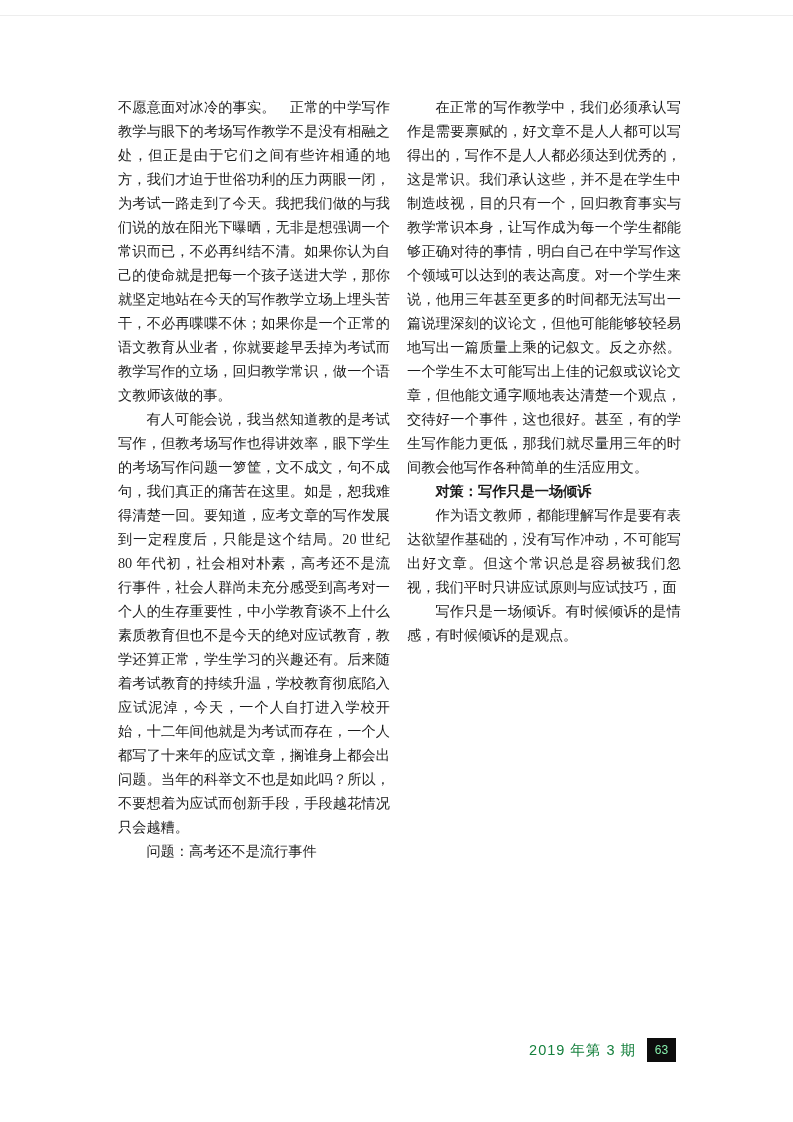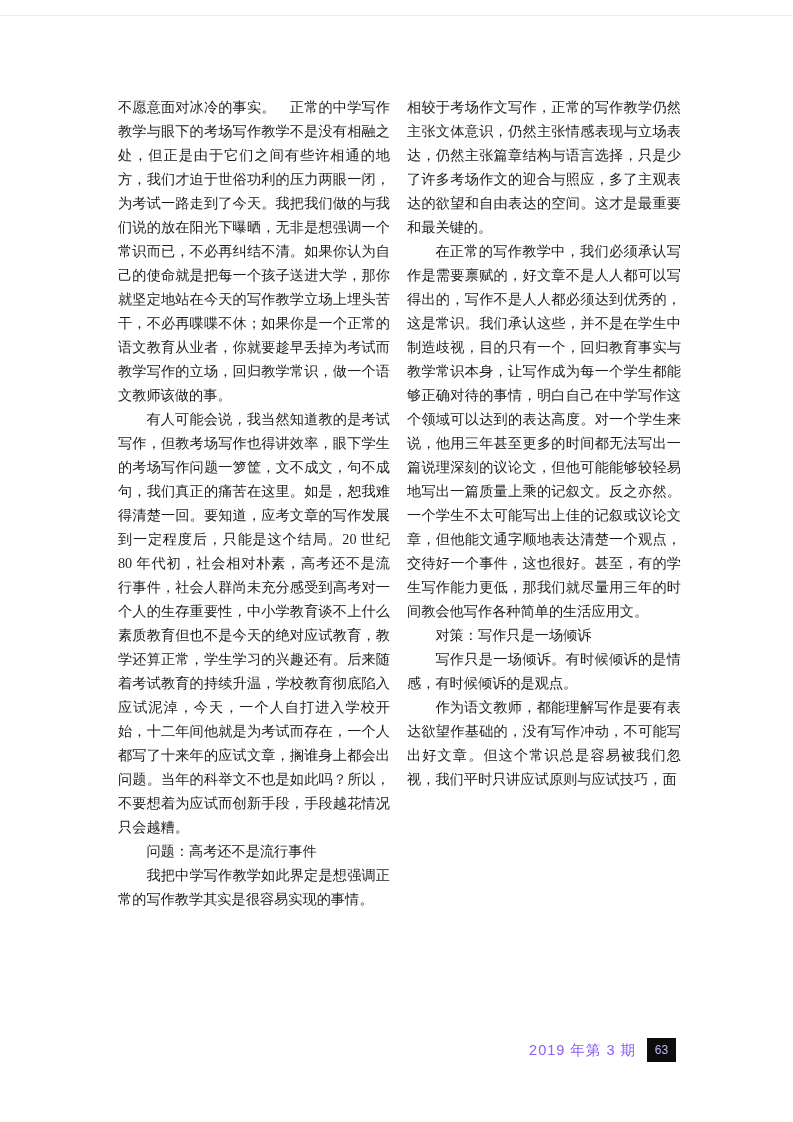--- a/index.html
+++ b/index.html
@@ -32,67 +32,65 @@
     line-height: 24px;
     text-align: justify;
     letter-spacing: 0;
   }
   .col-left  { width: 272px; }
   .col-right { width: 274px; }
   .col p { margin: 0; padding: 0; }
   .ind { text-indent: 2em; }
   .head {
     text-indent: 2em;
-    font-weight: 400;
+    font-weight: 700;
     font-family: "Liberation Sans", "DejaVu Sans", sans-serif;
   }
   .footer {
     position: absolute;
     top: 1038px;
     right: 117px;
     display: flex;
     align-items: center;
     gap: 11px;
     font-family: "Liberation Sans", "DejaVu Sans", sans-serif;
   }
   .issue {
     font-size: 14.5px;
-    color: #8b5cf6;
+    color: #15803d;
     letter-spacing: 1px;
   }
   .pagenum {
     display: inline-flex;
     align-items: center;
     justify-content: center;
     width: 29px;
     height: 24px;
     background: #0d0d0d;
-    color: #c4b5fd;
+    color: #86efac;
     font-size: 12px;
   }
 </style>
 </head>
 <body>
 
 <div class="page">
   <div class="edge-top"></div>
 
   <div class="content">
     <div class="col col-left">
       <p>不愿意面对冰冷的事实。　正常的中学写作教学与眼下的考场写作教学不是没有相融之处，但正是由于它们之间有些许相通的地方，我们才迫于世俗功利的压力两眼一闭，为考试一路走到了今天。我把我们做的与我们说的放在阳光下曝晒，无非是想强调一个常识而已，不必再纠结不清。如果你认为自己的使命就是把每一个孩子送进大学，那你就坚定地站在今天的写作教学立场上埋头苦干，不必再喋喋不休；如果你是一个正常的语文教育从业者，你就要趁早丢掉为考试而教学写作的立场，回归教学常识，做一个语文教师该做的事。</p>
       <p class="ind">有人可能会说，我当然知道教的是考试写作，但教考场写作也得讲效率，眼下学生的考场写作问题一箩筐，文不成文，句不成句，我们真正的痛苦在这里。如是，恕我难得清楚一回。要知道，应考文章的写作发展到一定程度后，只能是这个结局。20 世纪 80 年代初，社会相对朴素，高考还不是流行事件，社会人群尚未充分感受到高考对一个人的生存重要性，中小学教育谈不上什么素质教育但也不是今天的绝对应试教育，教学还算正常，学生学习的兴趣还有。后来随着考试教育的持续升温，学校教育彻底陷入应试泥淖，今天，一个人自打进入学校开始，十二年间他就是为考试而存在，一个人都写了十来年的应试文章，搁谁身上都会出问题。当年的科举文不也是如此吗？所以，不要想着为应试而创新手段，手段越花情况只会越糟。</p>
       <p class="ind">问题：高考还不是流行事件</p>
-      <p class="ind">我把中学写作教学如此界定是想强调正常的写作教学其实是很容易实现的事情。</p>
     </div>
     <div class="col col-right">
-      <p>相较于考场作文写作，正常的写作教学仍然主张文体意识，仍然主张情感表现与立场表达，仍然主张篇章结构与语言选择，只是少了许多考场作文的迎合与照应，多了主观表达的欲望和自由表达的空间。这才是最重要和最关键的。</p>
       <p class="ind">在正常的写作教学中，我们必须承认写作是需要禀赋的，好文章不是人人都可以写得出的，写作不是人人都必须达到优秀的，这是常识。我们承认这些，并不是在学生中制造歧视，目的只有一个，回归教育事实与教学常识本身，让写作成为每一个学生都能够正确对待的事情，明白自己在中学写作这个领域可以达到的表达高度。对一个学生来说，他用三年甚至更多的时间都无法写出一篇说理深刻的议论文，但他可能能够较轻易地写出一篇质量上乘的记叙文。反之亦然。一个学生不太可能写出上佳的记叙或议论文章，但他能文通字顺地表达清楚一个观点，交待好一个事件，这也很好。甚至，有的学生写作能力更低，那我们就尽量用三年的时间教会他写作各种简单的生活应用文。</p>
       <p class="head">对策：写作只是一场倾诉</p>
+      <p class="ind">作为语文教师，都能理解写作是要有表达欲望作基础的，没有写作冲动，不可能写出好文章。但这个常识总是容易被我们忽视，我们平时只讲应试原则与应试技巧，面</p>
       <p class="ind">写作只是一场倾诉。有时候倾诉的是情感，有时候倾诉的是观点。</p>
-      <p class="ind">作为语文教师，都能理解写作是要有表达欲望作基础的，没有写作冲动，不可能写出好文章。但这个常识总是容易被我们忽视，我们平时只讲应试原则与应试技巧，面</p>
     </div>
   </div>
 
   <div class="footer">
     <span class="issue">2019 年第 3 期</span>
     <span class="pagenum">63</span>
   </div>
 </div>
 
 </body></html>

